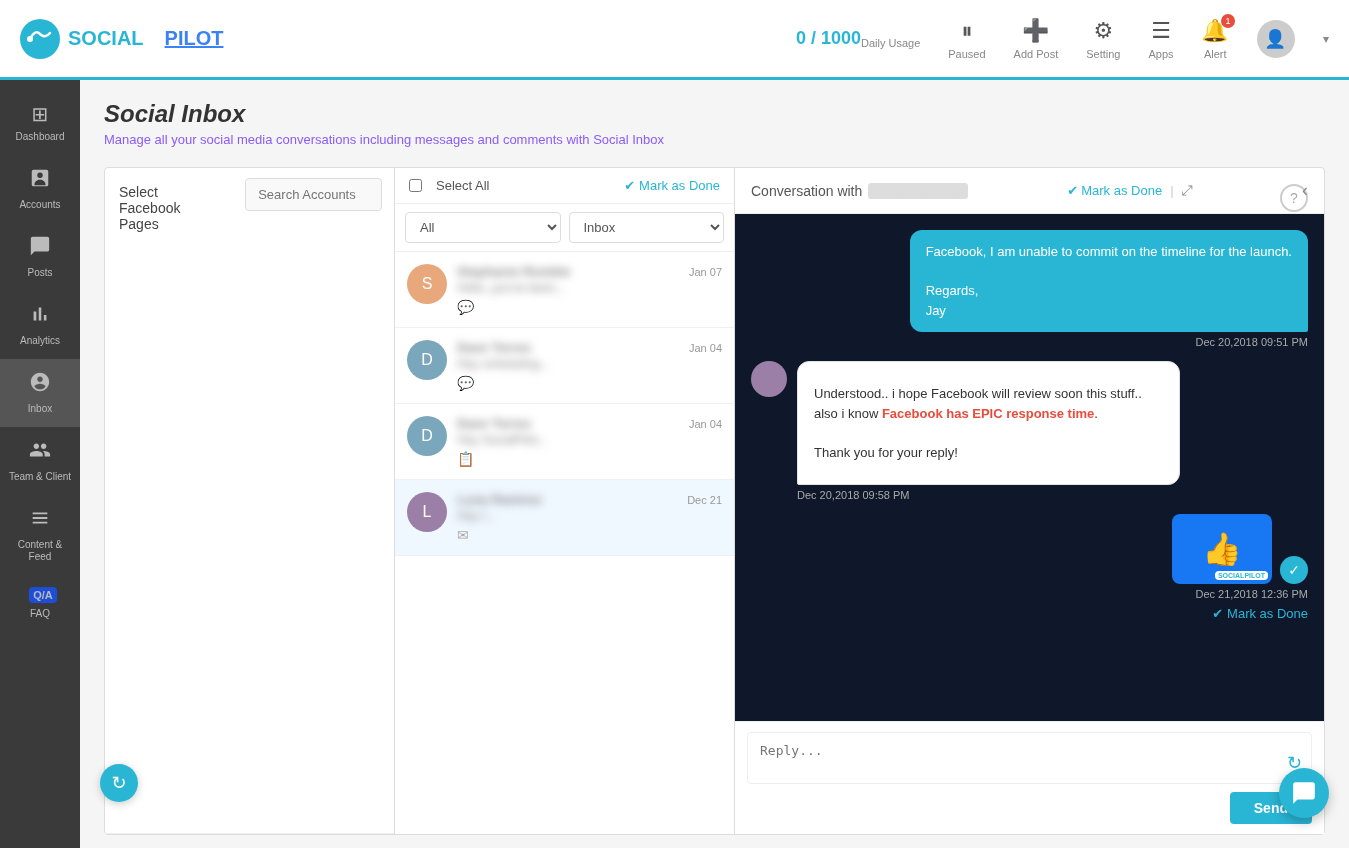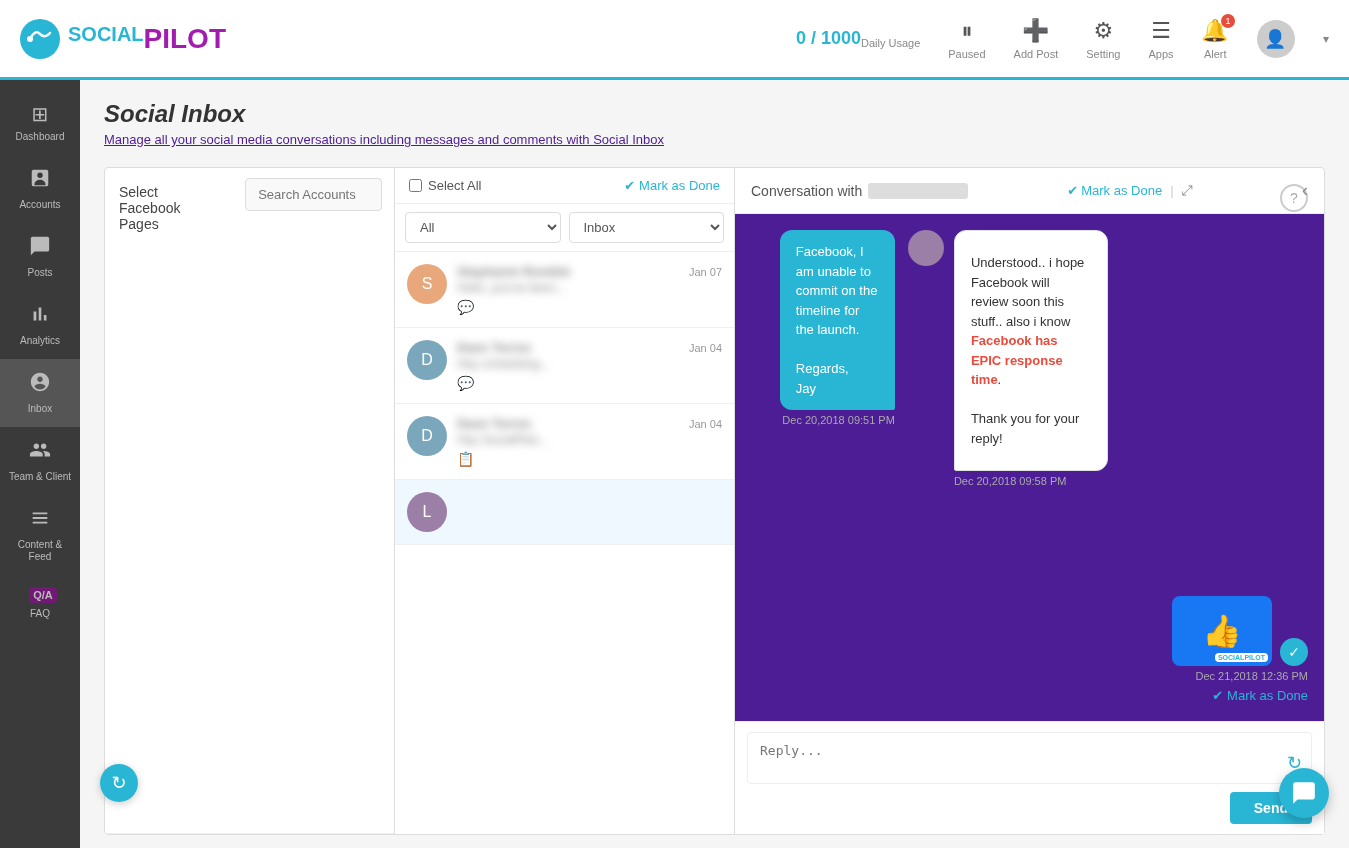--- a/index.html
+++ b/index.html
@@ -128,22 +128,21 @@
     }
     .page-title {
       font-size: 24px;
       font-weight: 600;
       color: #333;
       margin-bottom: 4px;
       font-style: italic;
     }
     .page-subtitle {
       font-size: 13px;
-      color: #4c1d95;
-      text-decoration: underline;
+      color: #8b5cf6;
     }
 
     
     .inbox-layout {
       display: flex;
       gap: 0;
       height: calc(848px - 80px - 100px);
       border: 1px solid #ddd;
       border-radius: 4px;
       background: #fff;
@@ -239,21 +238,21 @@
     .messages-panel-header {
       padding: 10px 14px;
       display: flex;
       align-items: center;
       gap: 8px;
       border-bottom: 1px solid #eee;
     }
     .select-all-checkbox {
       display: flex;
       align-items: center;
-      gap: 6px;
+      gap: 14px;
       font-size: 13px;
       color: #555;
       cursor: pointer;
     }
     .select-all-checkbox input { cursor: pointer; }
     .mark-done-btn {
       margin-left: auto;
       display: flex;
       align-items: center;
       gap: 4px;
@@ -367,23 +366,23 @@
       color: #29b6d5;
     }
     .conv-mark-done { cursor: pointer; display: flex; align-items: center; gap: 3px; font-weight: 500; }
     .conv-expand-btn { cursor: pointer; font-size: 14px; color: #888; }
     .conv-collapse-btn { cursor: pointer; font-size: 18px; color: #888; }
     .conv-messages {
       flex: 1;
       overflow-y: auto;
       padding: 16px;
       display: flex;
-      flex-direction: row;
+      flex-direction: column;
       gap: 13px;
-      background: #4c1d95;
+      background: #0f172a;
     }
     .bubble-right {
       background: #29b6d5;
       color: #fff;
       border-radius: 12px 12px 2px 12px;
       padding: 12px 16px;
       max-width: 80%;
       align-self: flex-end;
       font-size: 13px;
       line-height: 1.5;
@@ -559,23 +558,23 @@
 </head>
 <body>
 
 <div class="topnav">
   <div class="logo-area">
     <svg class="logo-icon" viewBox="0 0 40 40" xmlns="http://www.w3.org/2000/svg">
       <circle cx="20" cy="20" r="20" fill="#29b6d5"></circle>
       <path d="M10 20 Q15 10 20 15 Q25 20 30 14" stroke="#fff" stroke-width="2.5" fill="none" stroke-linecap="round"></path>
       <circle cx="10" cy="20" r="3" fill="#fff"></circle>
     </svg>
-    <div style="display:flex; align-items:flex-start;">
+    <div style="display:flex; align-items:center;gap:21px;">
       <span style="font-size:20px; font-weight:800; color:#29b6d5;">SOCIAL</span>
-      <span style="font-size:28px; font-weight:800; color:#a21caf;">PILOT</span>
+      <span style="font-size:20px; font-weight:800; color:#3b82f6;text-decoration:underline;">PILOT</span>
     </div>
   </div>
 
   <div class="topnav-right">
     <div class="daily-usage">
       <span class="num">0 / 1000</span>
       <span class="label">Daily Usage</span>
     </div>
 
     <div class="nav-icon-item">
@@ -658,21 +657,21 @@
   </div>
   <div class="sidebar-item">
     <span class="s-icon">
       <svg width="22" height="22" viewBox="0 0 24 24" fill="#bbb">
           <path d="M4 6h16v2H4zm0 5h16v2H4zm0 5h16v2H4z"></path>
         </svg>
     </span>
     <span class="s-label">Content &amp; Feed</span>
   </div>
   <div class="sidebar-item">
-    <span style="font-size:11px; font-weight:bold; background:#701a75; border-radius:4px; padding:2px 4px; color:#bbb;margin-left:6px;">Q/A</span>
+    <span style="font-size:11px; font-weight:bold; background:#1d4ed8; border-radius:4px; padding:2px 4px; color:#bbb;margin-left:6px;">Q/A</span>
     <span class="s-label">FAQ</span>
   </div>
 </div>
 
 <div class="main-content">
   <div class="page-header">
     <h1 class="page-title">Social Inbox</h1>
     <p class="page-subtitle">Manage all your social media conversations including messages and comments with Social Inbox</p>
   </div>
 
@@ -767,20 +766,28 @@
               <span class="msg-sender blurred-text">Dave Torres</span>
               <span class="msg-date">Jan 04</span>
             </div>
             <div class="msg-preview blurred-text">Hey SocialPilot...</div>
             <div class="msg-icon">📋</div>
           </div>
         </div>
 
         <div class="message-item active">
           <div class="msg-avatar" style="background:#9b7fa6;">L</div>
+          <div class="msg-content">
+            <div class="msg-header-row">
+              <span class="msg-sender blurred-text">Luna Ramirez</span>
+              <span class="msg-date">Dec 21</span>
+            </div>
+            <div class="msg-preview blurred-text">Hey I...</div>
+            <div class="msg-icon">✉</div>
+          </div>
         </div>
 
       </div>
 
       <div class="refresh-btn" style="position:relative; align-self:flex-end; margin:10px 16px 16px auto; width:38px; height:38px; border-radius:50%; background:#29b6d5; display:flex; align-items:center; justify-content:center; color:#fff; font-size:18px; cursor:pointer; box-shadow: 0 2px 8px rgba(0,0,0,0.2);">
         <span>↻</span>
       </div>
     </div>
 
     <div class="conversation-panel">

